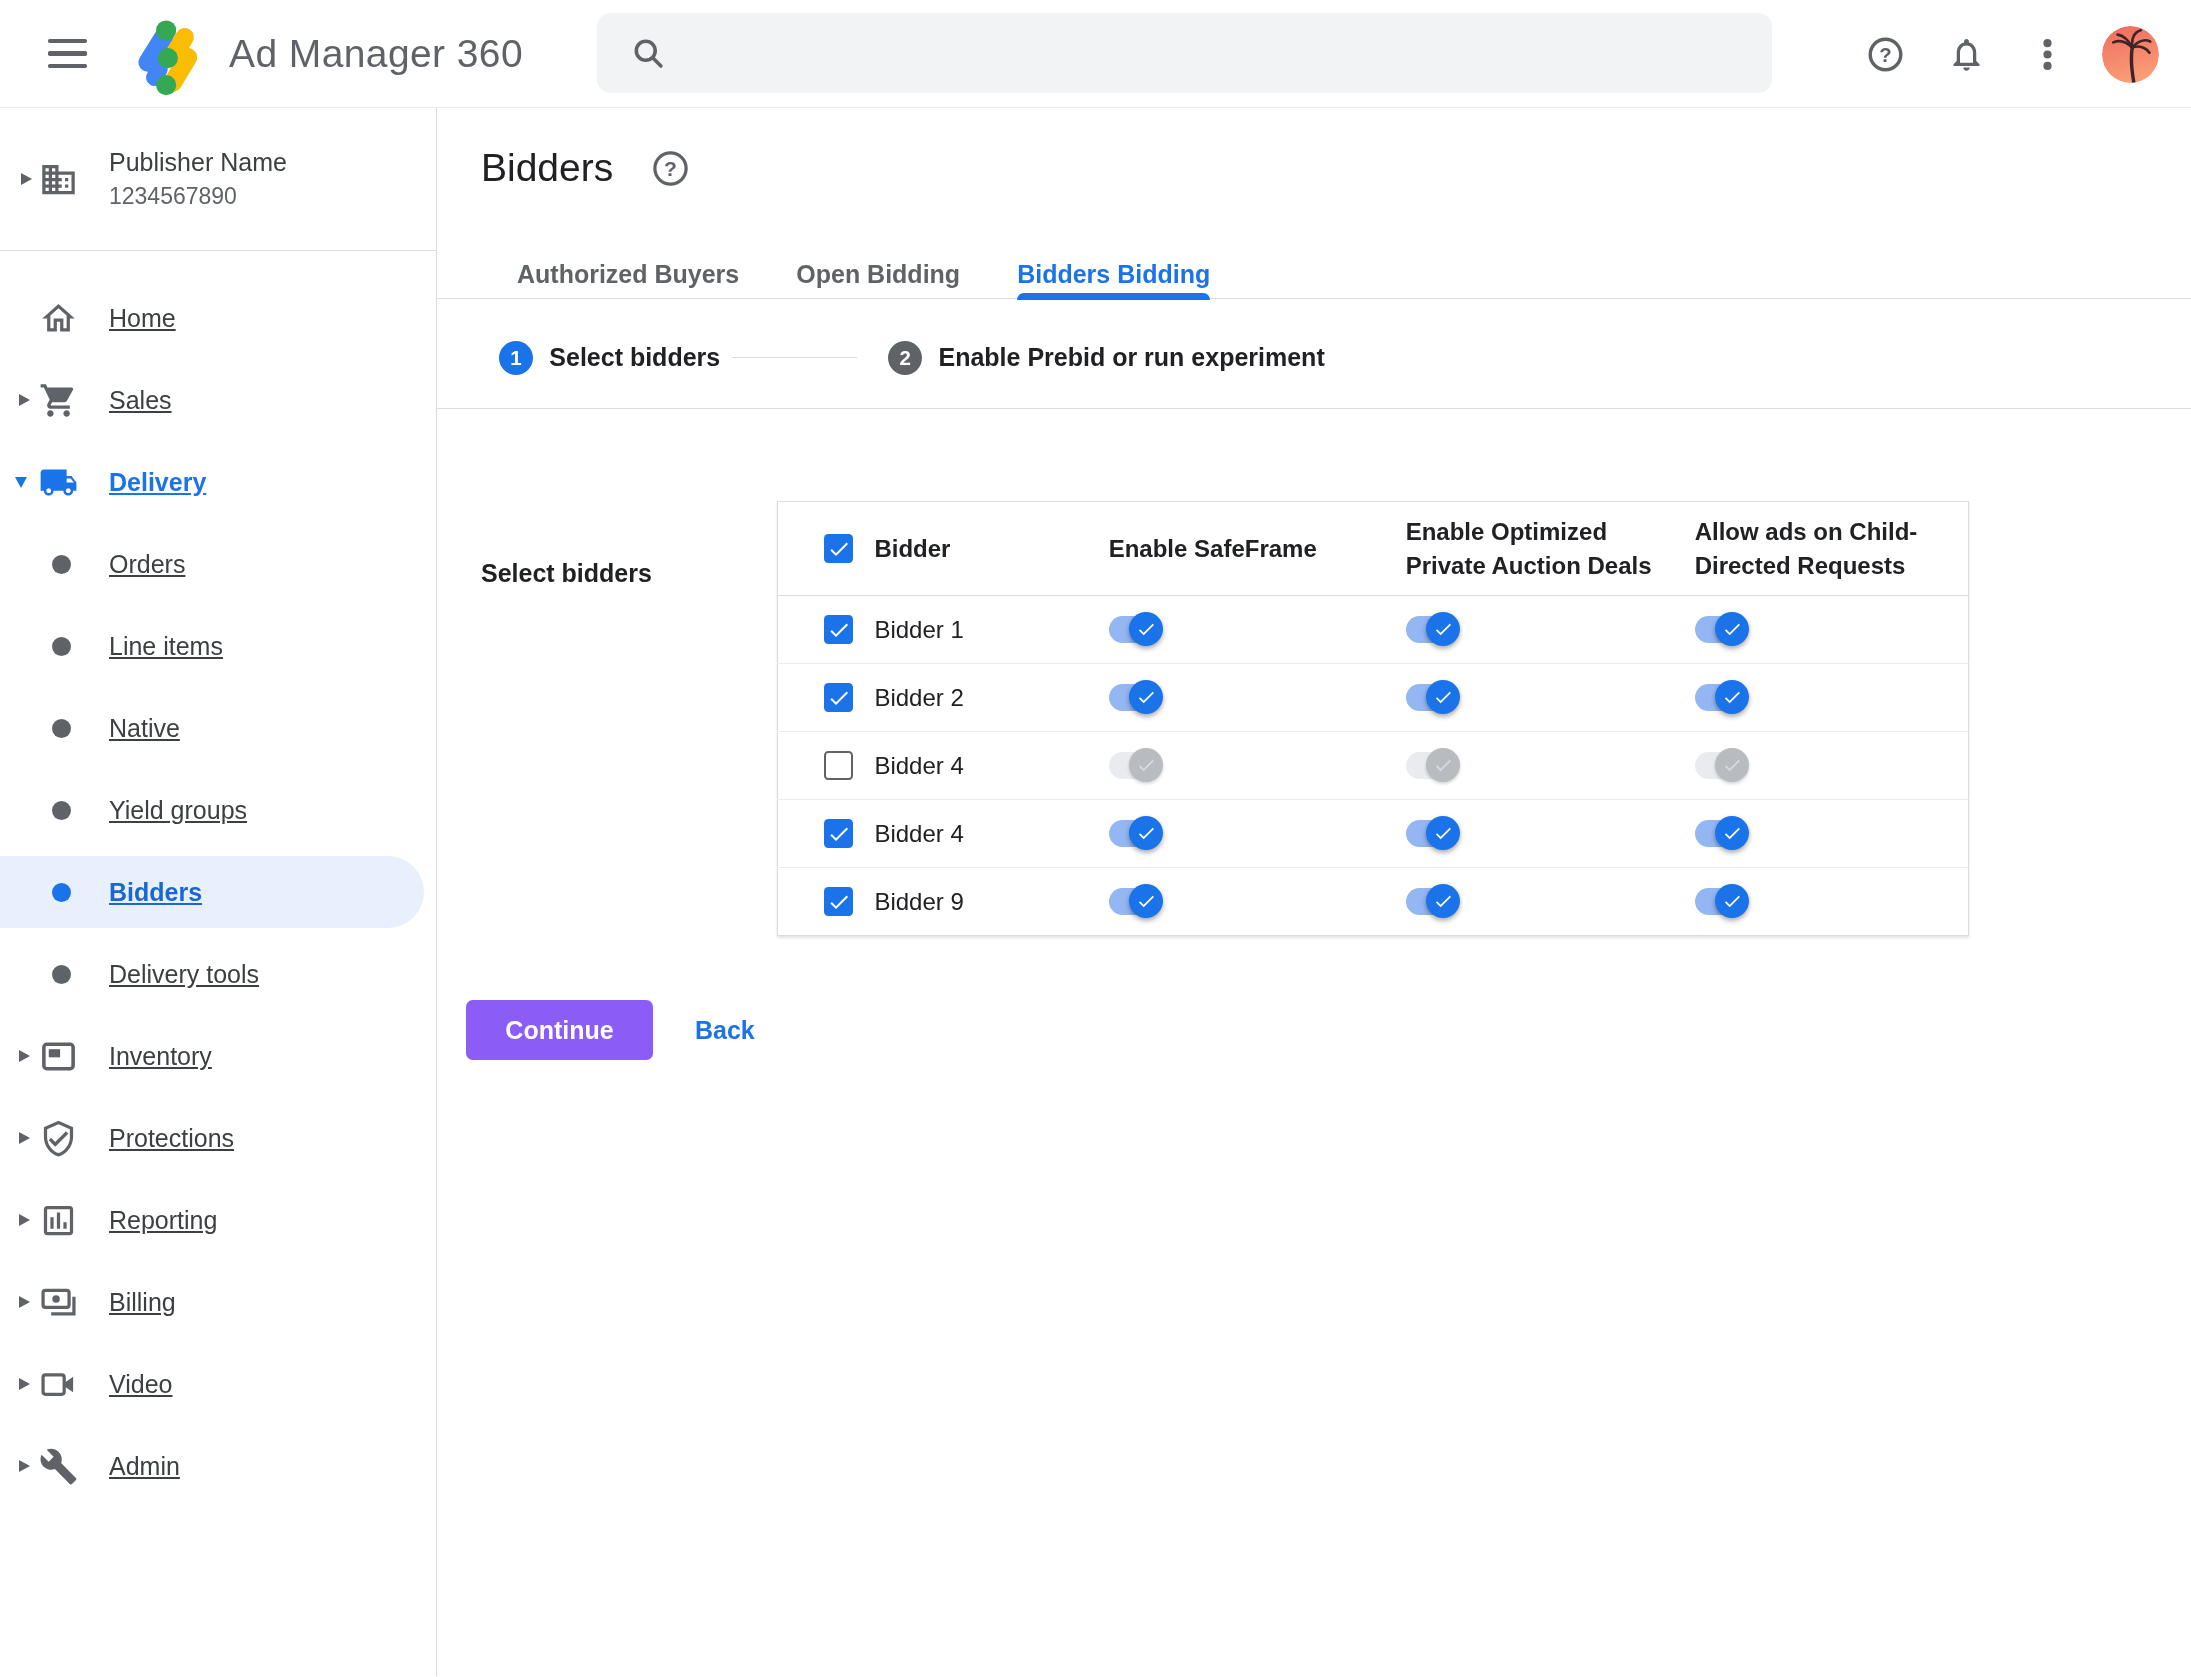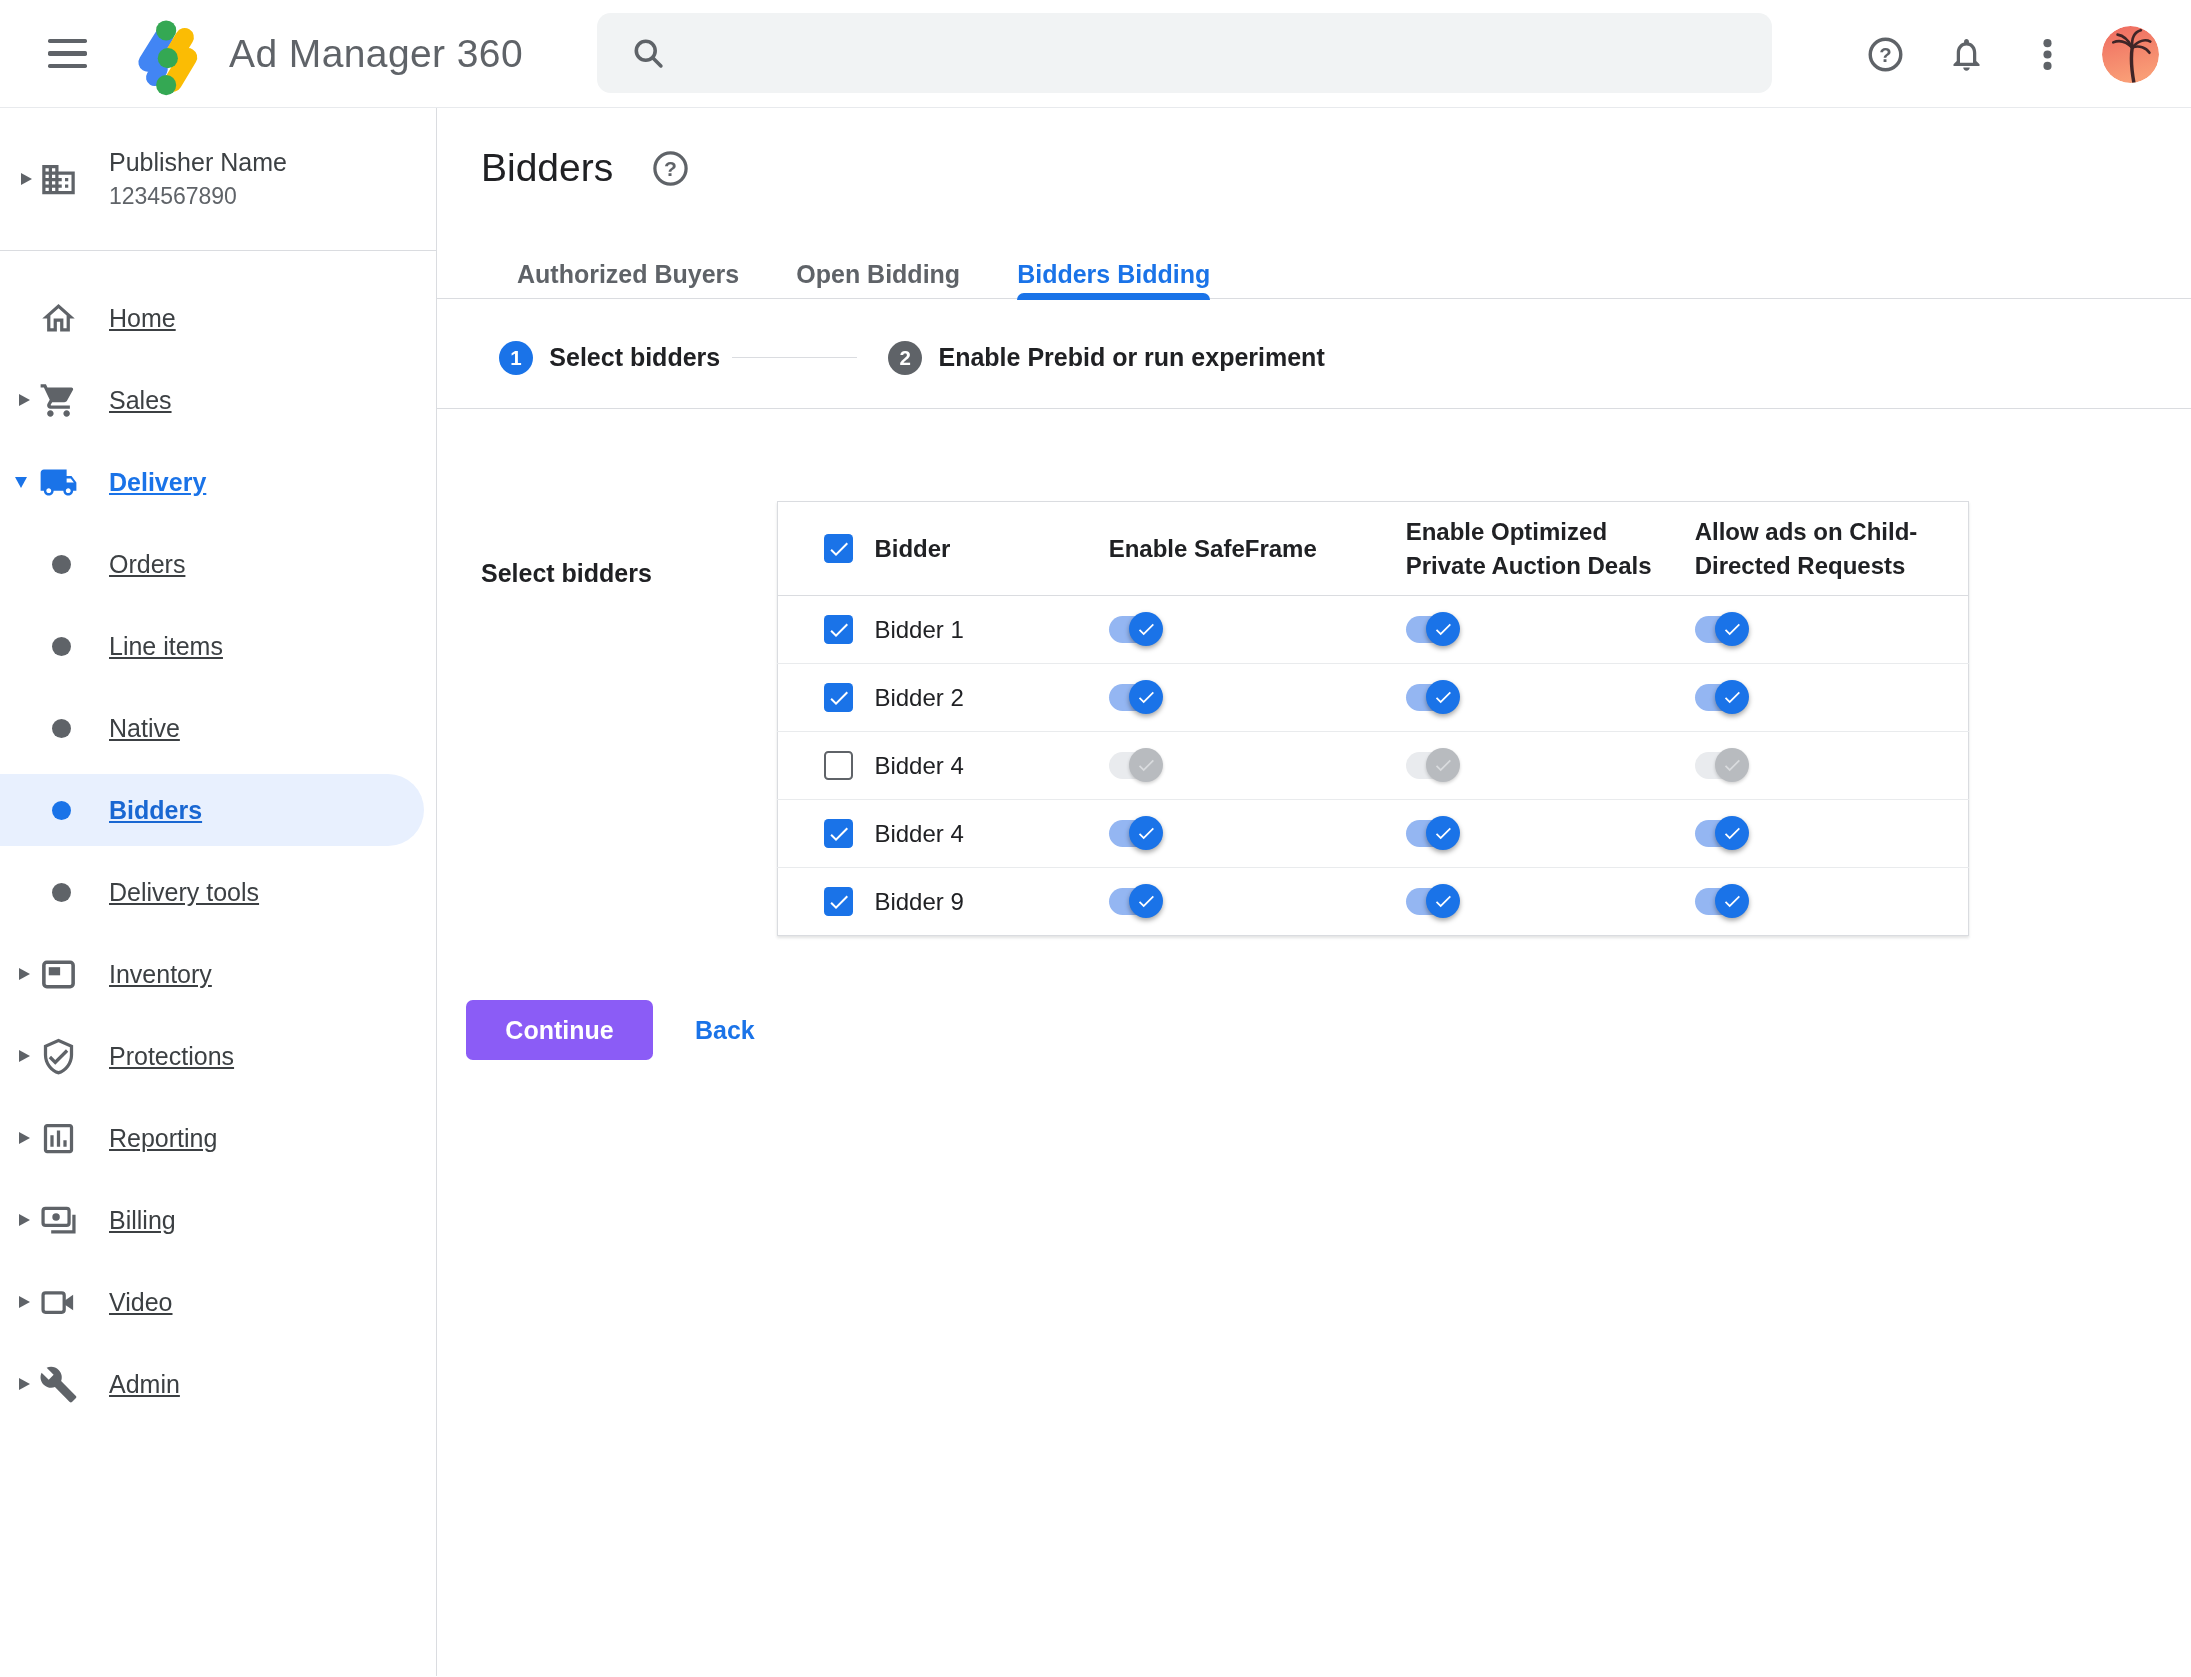--- a/index.html
+++ b/index.html
@@ -238,20 +238,24 @@
           <span class="n-bullet"></span>
           <span class="n-label">Orders</span>
         </div>
         <div class="nav-item">
           <span class="n-bullet"></span>
           <span class="n-label">Line items</span>
         </div>
         <div class="nav-item">
           <span class="n-bullet"></span>
           <span class="n-label">Native</span>
+        </div>
+        <div class="nav-item">
+          <span class="n-bullet"></span>
+          <span class="n-label">Yield groups</span>
         </div>
         <div class="nav-item selected">
           <div class="pill"></div>
           <span class="n-bullet"></span>
           <span class="n-label">Bidders</span>
         </div>
         <div class="nav-item">
           <span class="n-bullet"></span>
           <span class="n-label">Delivery tools</span>
         </div>

